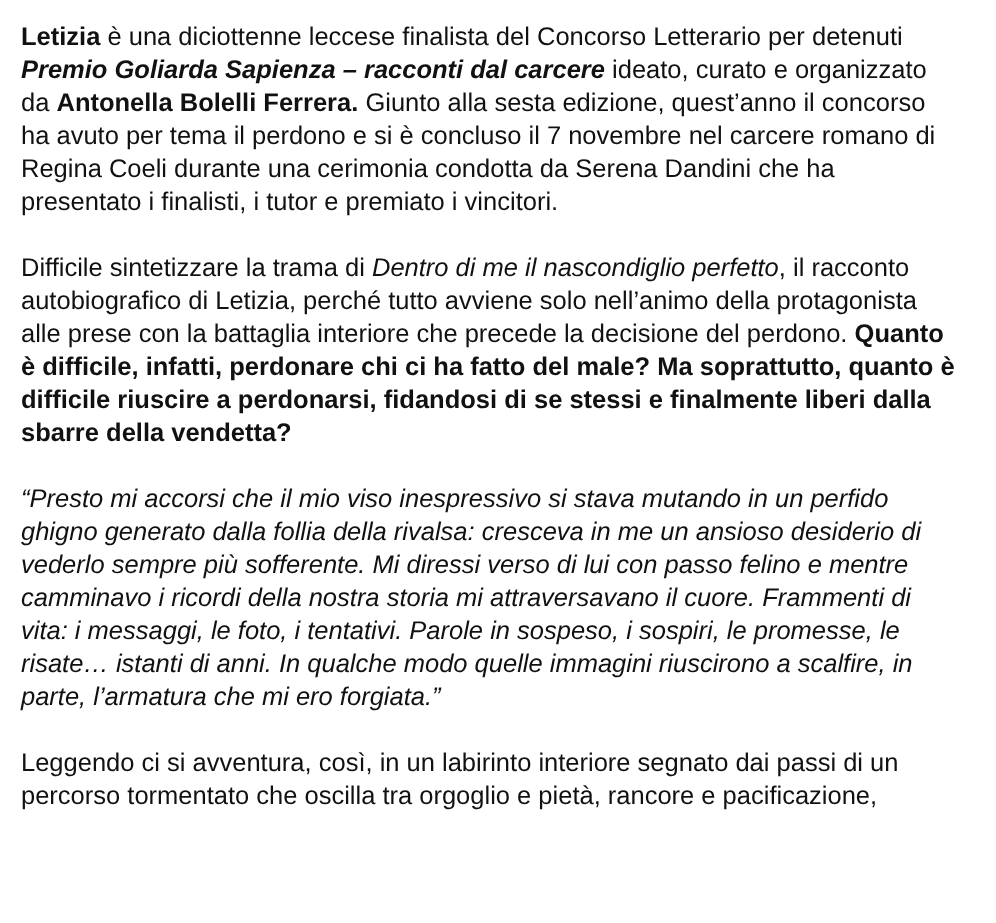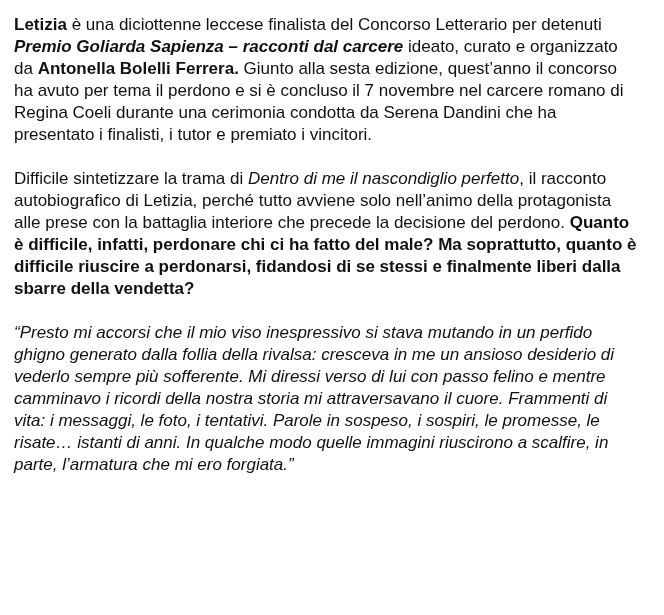--- a/index.html
+++ b/index.html
@@ -30,13 +30,14 @@
   .run-italic { font-style: italic; }
   .run-bold-italic { font-weight: bold; font-style: italic; }
 </style>
 </head>
 <body style="background: rgb(255, 255, 255);">
 
 <div class="article" style="color: rgb(17, 17, 17);">
     <p><span class="run-bold">Letizia</span><span class="run-regular"> è una diciottenne leccese finalista del Concorso Letterario per detenuti </span><span class="run-bold-italic">Premio Goliarda Sapienza – racconti dal carcere</span><span class="run-regular"> ideato, curato e organizzato da </span><span class="run-bold">Antonella Bolelli Ferrera.</span><span class="run-regular"> Giunto alla sesta edizione, quest’anno il concorso ha avuto per tema il perdono e si è concluso il 7 novembre nel carcere romano di Regina Coeli durante una cerimonia condotta da Serena Dandini che ha presentato i finalisti, i tutor e premiato i vincitori.</span></p>
     <p><span class="run-regular">Difficile sintetizzare la trama di </span><span class="run-italic">Dentro di me il nascondiglio perfetto</span><span class="run-regular">, il racconto autobiografico di Letizia, perché tutto avviene solo nell’animo della protagonista alle prese con la battaglia interiore che precede la decisione del perdono. </span><span class="run-bold">Quanto è difficile, infatti, perdonare chi ci ha fatto del male? Ma soprattutto, quanto è difficile riuscire a perdonarsi, fidandosi di se stessi e finalmente liberi dalla sbarre della vendetta?</span></p>
     <p><span class="run-italic">“Presto mi accorsi che il mio viso inespressivo si stava mutando in un perfido ghigno generato dalla follia della rivalsa: cresceva in me un ansioso desiderio di vederlo sempre più sofferente. Mi diressi verso di lui con passo felino e mentre camminavo i ricordi della nostra storia mi attraversavano il cuore. Frammenti di vita: i messaggi, le foto, i tentativi. Parole in sospeso, i sospiri, le promesse, le risate… istanti di anni. In qualche modo quelle immagini riuscirono a scalfire, in parte, l’armatura che mi ero forgiata.”</span></p>
+    <p><span class="run-regular">Leggendo ci si avventura, così, in un labirinto interiore segnato dai passi di un percorso tormentato che oscilla tra orgoglio e pietà, rancore e pacificazione,</span></p>
   </div>
 
 </body></html>

